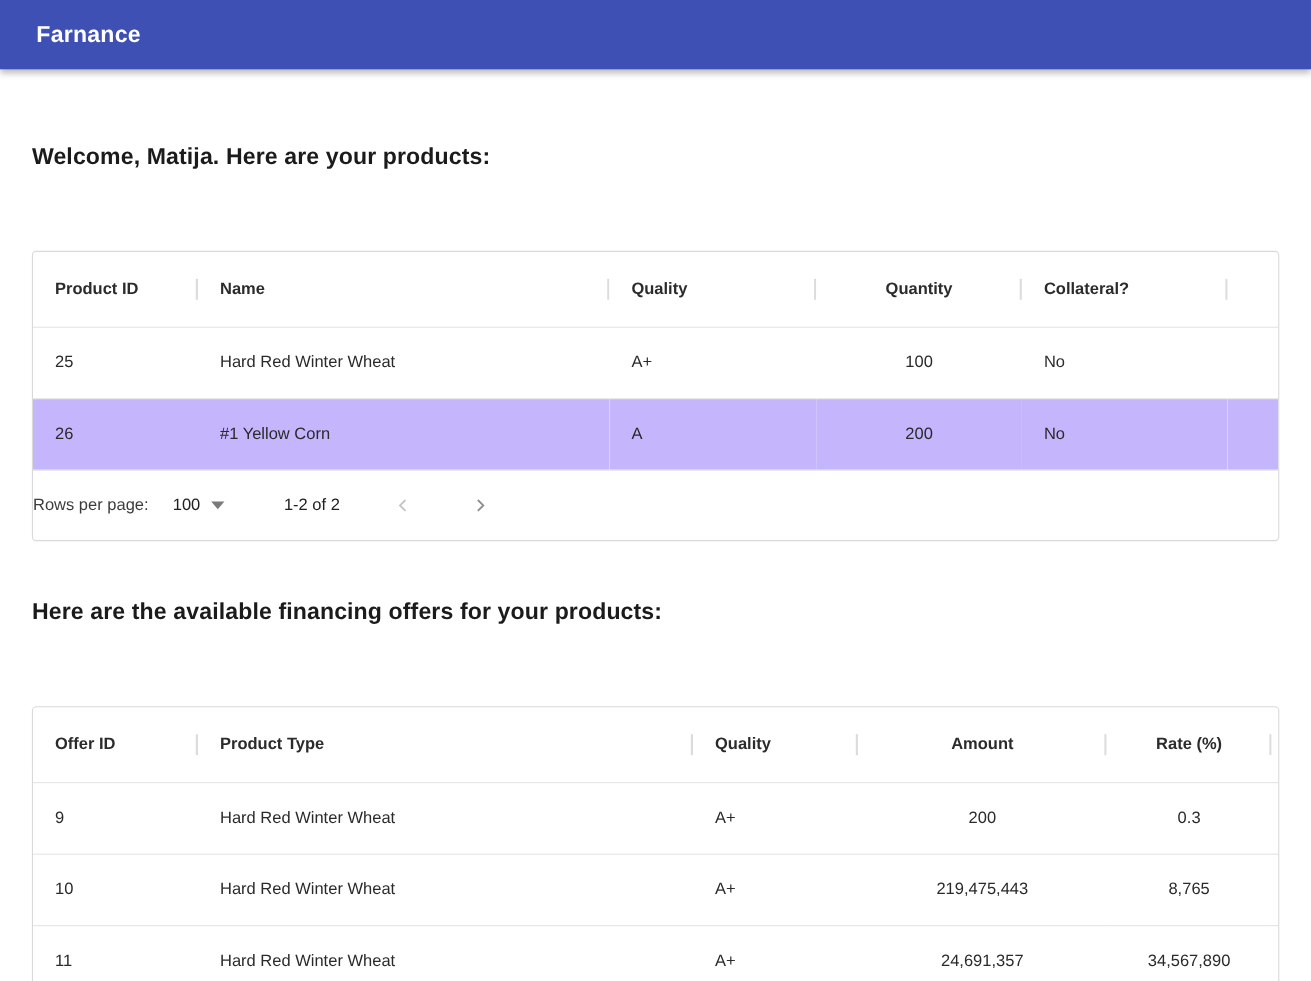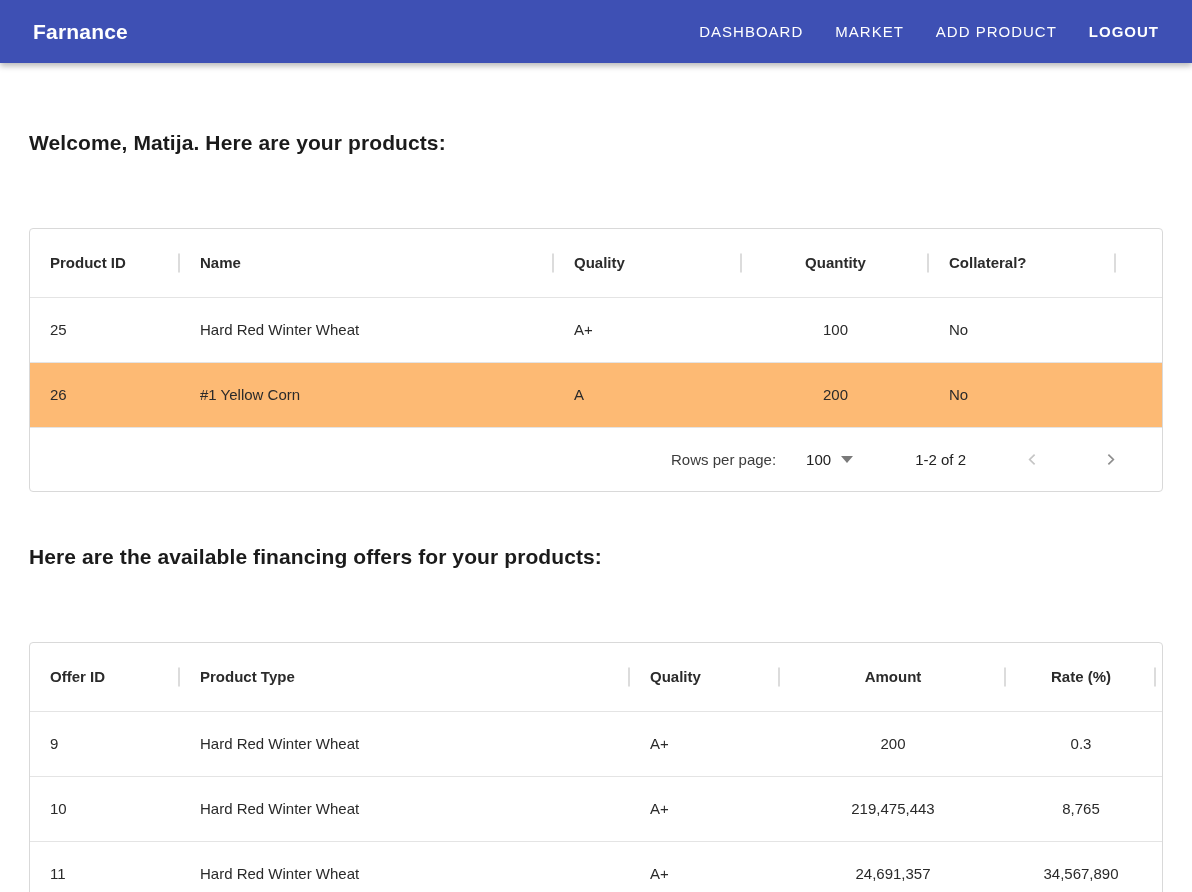--- a/index.html
+++ b/index.html
@@ -95,33 +95,31 @@
   td {
     height: 65px;
     vertical-align: middle;
     padding: 0 20px;
     border-top: 1px solid #e4e4e4;
     color: #2a2a2a;
     white-space: nowrap;
     overflow: hidden;
   }
   .right { text-align: center; }
-  tr.striped td { background: #fdba74; }
+  tr.striped td { background: #c4b5fd; }
 
   
   .pagination {
     border-top: 1px solid #e4e4e4;
     height: 64px;
     display: flex;
     align-items: center;
-    justify-content: flex-end;
     font-size: 15px;
     color: #3c3c3c;
     padding-right: 40px;
-    gap: 8px;
   }
   .rpp-label { margin-right: 22px; }
   .rpp-select {
     display: flex;
     align-items: center;
     gap: 10px;
     cursor: pointer;
     color: #212121;
   }
   .dd-arrow {
@@ -143,26 +141,20 @@
     border: none;
   }
   .pg-btn.prev { color: #c5c5c5; }
   .pg-btn.next { color: #8e8e8e; }
 </style>
 </head>
 <body>
 
 <header class="navbar">
   <div class="brand">Farnance</div>
-  <nav class="nav-links">
-    <div class="nav-link">DASHBOARD</div>
-    <div class="nav-link">MARKET</div>
-    <div class="nav-link">ADD PRODUCT</div>
-    <div class="nav-link bold">LOGOUT</div>
-  </nav>
 </header>
 
 <main class="content">
 
   <h1 class="section-title first">Welcome, Matija. Here are your products:</h1>
 
   <div class="card">
     <table>
       <colgroup>
         <col style="width:150px">

